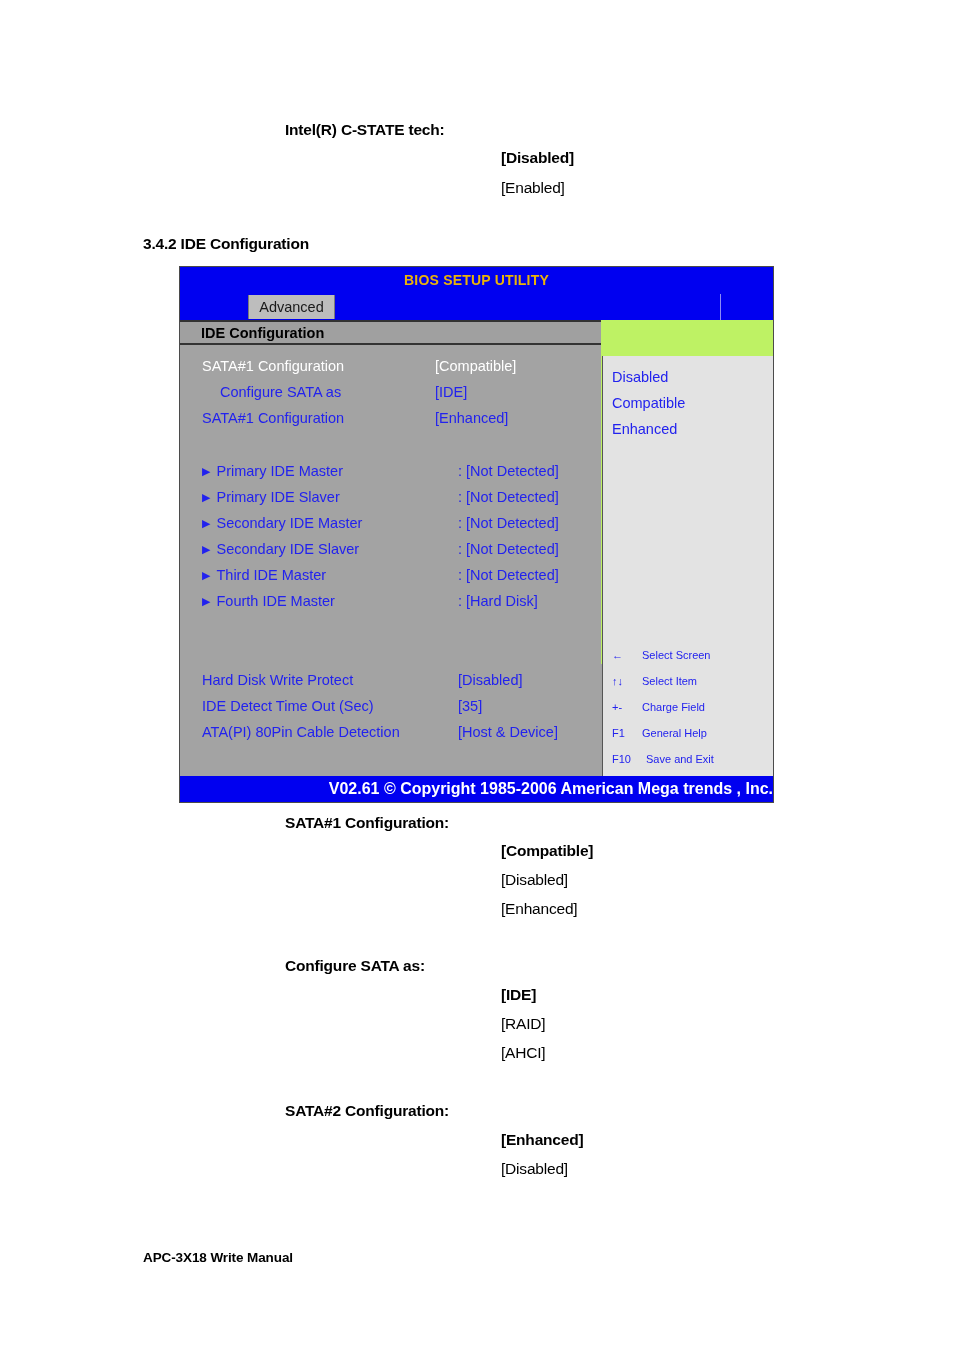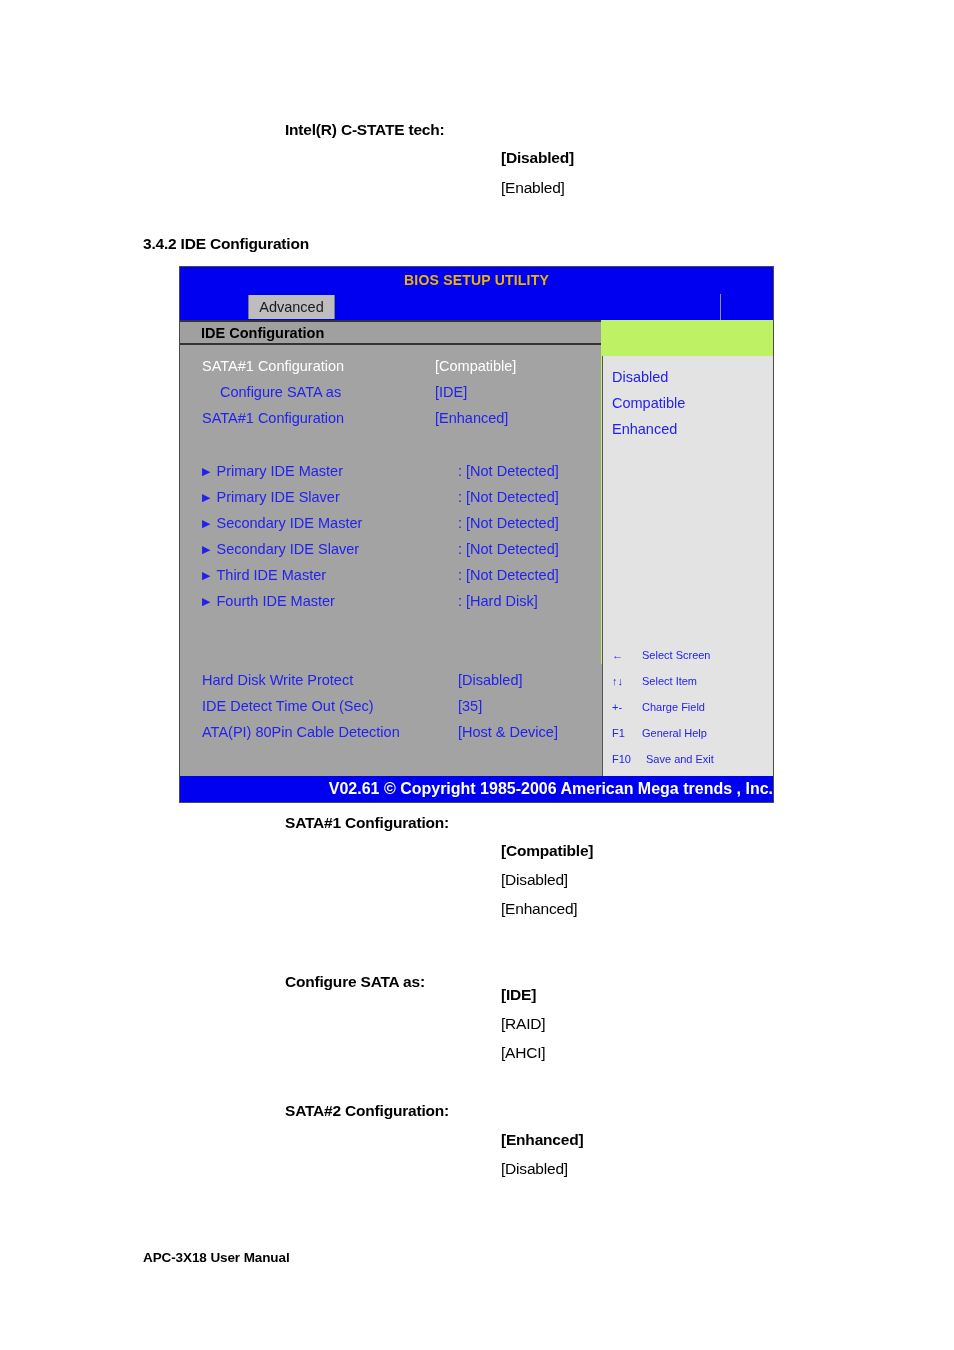--- a/index.html
+++ b/index.html
@@ -332,22 +332,22 @@
   <div class="bios-footer">
     <span>V02.61 © Copyright 1985-2006 American Mega trends , Inc.</span>
   </div>
 </div>
 
 <div class="doc-label" style="left:285px; top:814px;">SATA#1 Configuration:</div>
 <div class="doc-opt bold" style="left:501px; top:842px;">[Compatible]</div>
 <div class="doc-opt" style="left:501px; top:871px;">[Disabled]</div>
 <div class="doc-opt" style="left:501px; top:900px;">[Enhanced]</div>
 
-<div class="doc-label" style="left:285px; top:957px;margin-top:16px;">Configure SATA as:</div>
+<div class="doc-label" style="left:285px; top:957px;">Configure SATA as:</div>
 <div class="doc-opt bold" style="left:501px; top:986px;">[IDE]</div>
 <div class="doc-opt" style="left:501px; top:1015px;">[RAID]</div>
 <div class="doc-opt" style="left:501px; top:1044px;">[AHCI]</div>
 
 <div class="doc-label" style="left:285px; top:1102px;">SATA#2 Configuration:</div>
 <div class="doc-opt bold" style="left:501px; top:1131px;">[Enhanced]</div>
 <div class="doc-opt" style="left:501px; top:1160px;">[Disabled]</div>
 
-<div class="page-footer">APC-3X18 User Manual</div>
+<div class="page-footer">APC-3X18 Write Manual</div>
 
 </body></html>

